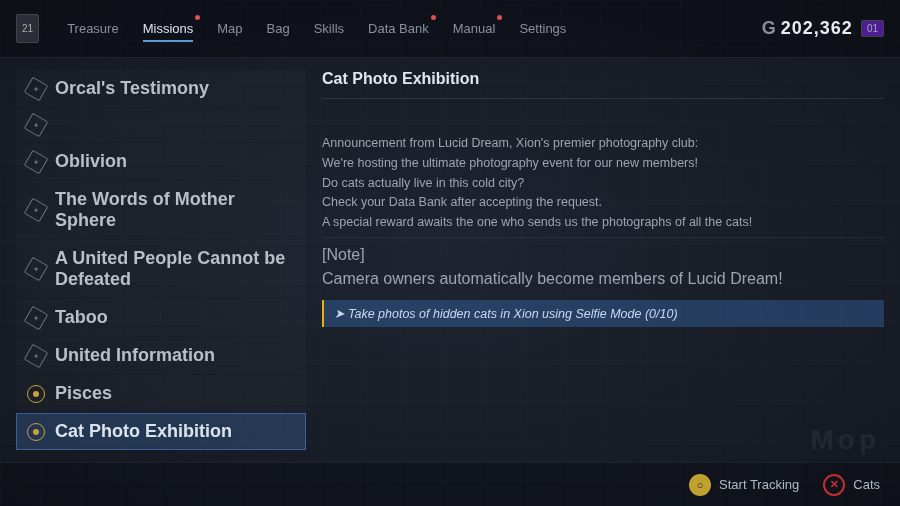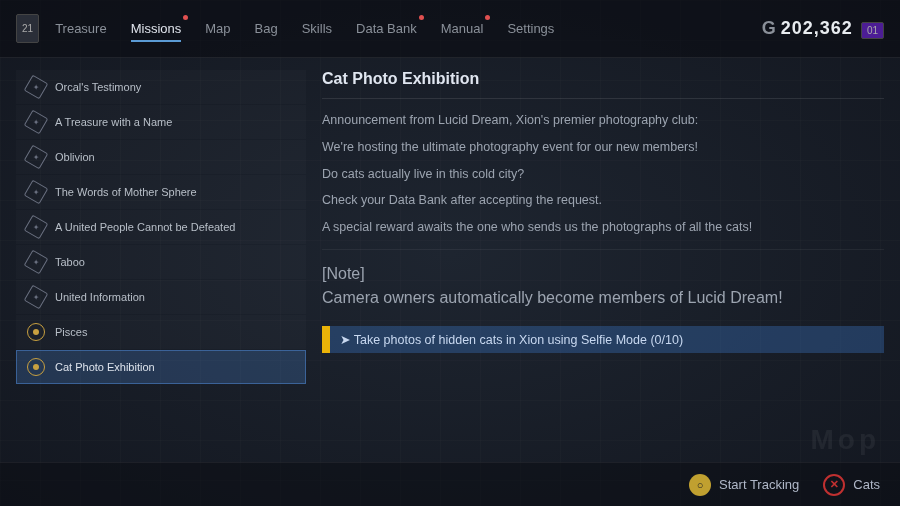--- a/index.html
+++ b/index.html
@@ -54,21 +54,21 @@
       background: rgba(10,12,18,0.6);
     }
 
     .nav-badge {
       background: #2a2e38;
       border: 1px solid #444;
       color: #aaa;
       font-size: 10px;
       padding: 8px 5px;
       border-radius: 2px;
-      margin-right: 16px;
+      margin-right: 28px;
     }
 
     .nav-items {
       display: flex;
       align-items: center;
       gap: 24px;
       flex: 1;
     }
 
     .nav-item {
@@ -97,21 +97,21 @@
       height: 5px;
       background: #e05050;
       border-radius: 50%;
       position: absolute;
       top: -2px;
       right: -7px;
     }
 
     .nav-right {
       display: flex;
-      align-items: flex-end;
+      align-items: center;
       gap: 8px;
       margin-left: auto;
     }
 
     .currency {
       font-size: 18px;
       color: #e8ecf0;
       font-weight: bold;
       letter-spacing: 1px;
     }
@@ -181,23 +181,24 @@
       font-size: 9px;
       color: #6a7080;
     }
 
     .mission-icon.yellow {
       border-color: #c8a040;
       color: #c8a040;
     }
 
     .mission-label {
-      font-size: 11px;
+      font-size: 18px;
       color: #b8bfc8;
       flex: 1;
+      font-weight: bold;
     }
 
     .mission-item.active .mission-label {
       color: #dde3ec;
     }
 
     .mission-side-badge {
       position: absolute;
       right: -2px;
       top: 50%;
@@ -237,21 +238,22 @@
       padding-bottom: 10px;
       border-bottom: 1px solid rgba(255,255,255,0.1);
       margin-bottom: 12px;
     }
 
     .detail-body {
       flex: 1;
       overflow-y: auto;
       display: flex;
       flex-direction: column;
-      gap: 8px;
+      gap: 1px;
+      margin-top: 23px;
     }
 
     .detail-body::-webkit-scrollbar { width: 4px; }
     .detail-body::-webkit-scrollbar-track { background: transparent; }
     .detail-body::-webkit-scrollbar-thumb { background: #444; border-radius: 2px; }
 
     .detail-text {
       font-size: 12.5px;
       color: #9ca4b0;
       line-height: 1.5;
@@ -266,23 +268,24 @@
     .detail-divider {
       height: 1px;
       background: rgba(255,255,255,0.06);
       margin: 4px 0;
     }
 
     .task-bar {
       display: flex;
       align-items: center;
       background: rgba(60,120,200,0.35);
-      border-left: 8px solid #eab308;
+      border-left: 2px solid #eab308;
       padding: 6px 10px;
       margin-top: 8px;
+      font-style: italic;
     }
 
     .task-text {
       font-size: 12.5px;
       color: #c8d8f0;
     }
 
     
     .bottom-bar {
       height: 44px;
@@ -371,21 +374,20 @@
     <div class="mission-item">
           <div class="mission-icon" style="border-radius: 2px; transform: rotate(30deg);">
             <span style="transform:rotate(-30deg);display:block;font-size:8px;">✦</span>
           </div>
           <span class="mission-label">Orcal's Testimony</span>
         </div>
         <div class="mission-item">
           <div class="mission-icon" style="border-radius: 2px; transform: rotate(30deg);">
             <span style="transform:rotate(-30deg);display:block;font-size:8px;">✦</span>
           </div>
-          <span class="mission-label">A Treasure with a Name</span>
         </div>
         <div class="mission-item">
           <div class="mission-icon" style="border-radius: 2px; transform: rotate(30deg);">
             <span style="transform:rotate(-30deg);display:block;font-size:8px;">✦</span>
           </div>
           <span class="mission-label">Oblivion</span>
         </div>
         <div class="mission-item">
           <div class="mission-icon" style="border-radius: 2px; transform: rotate(30deg);">
             <span style="transform:rotate(-30deg);display:block;font-size:8px;">✦</span>

